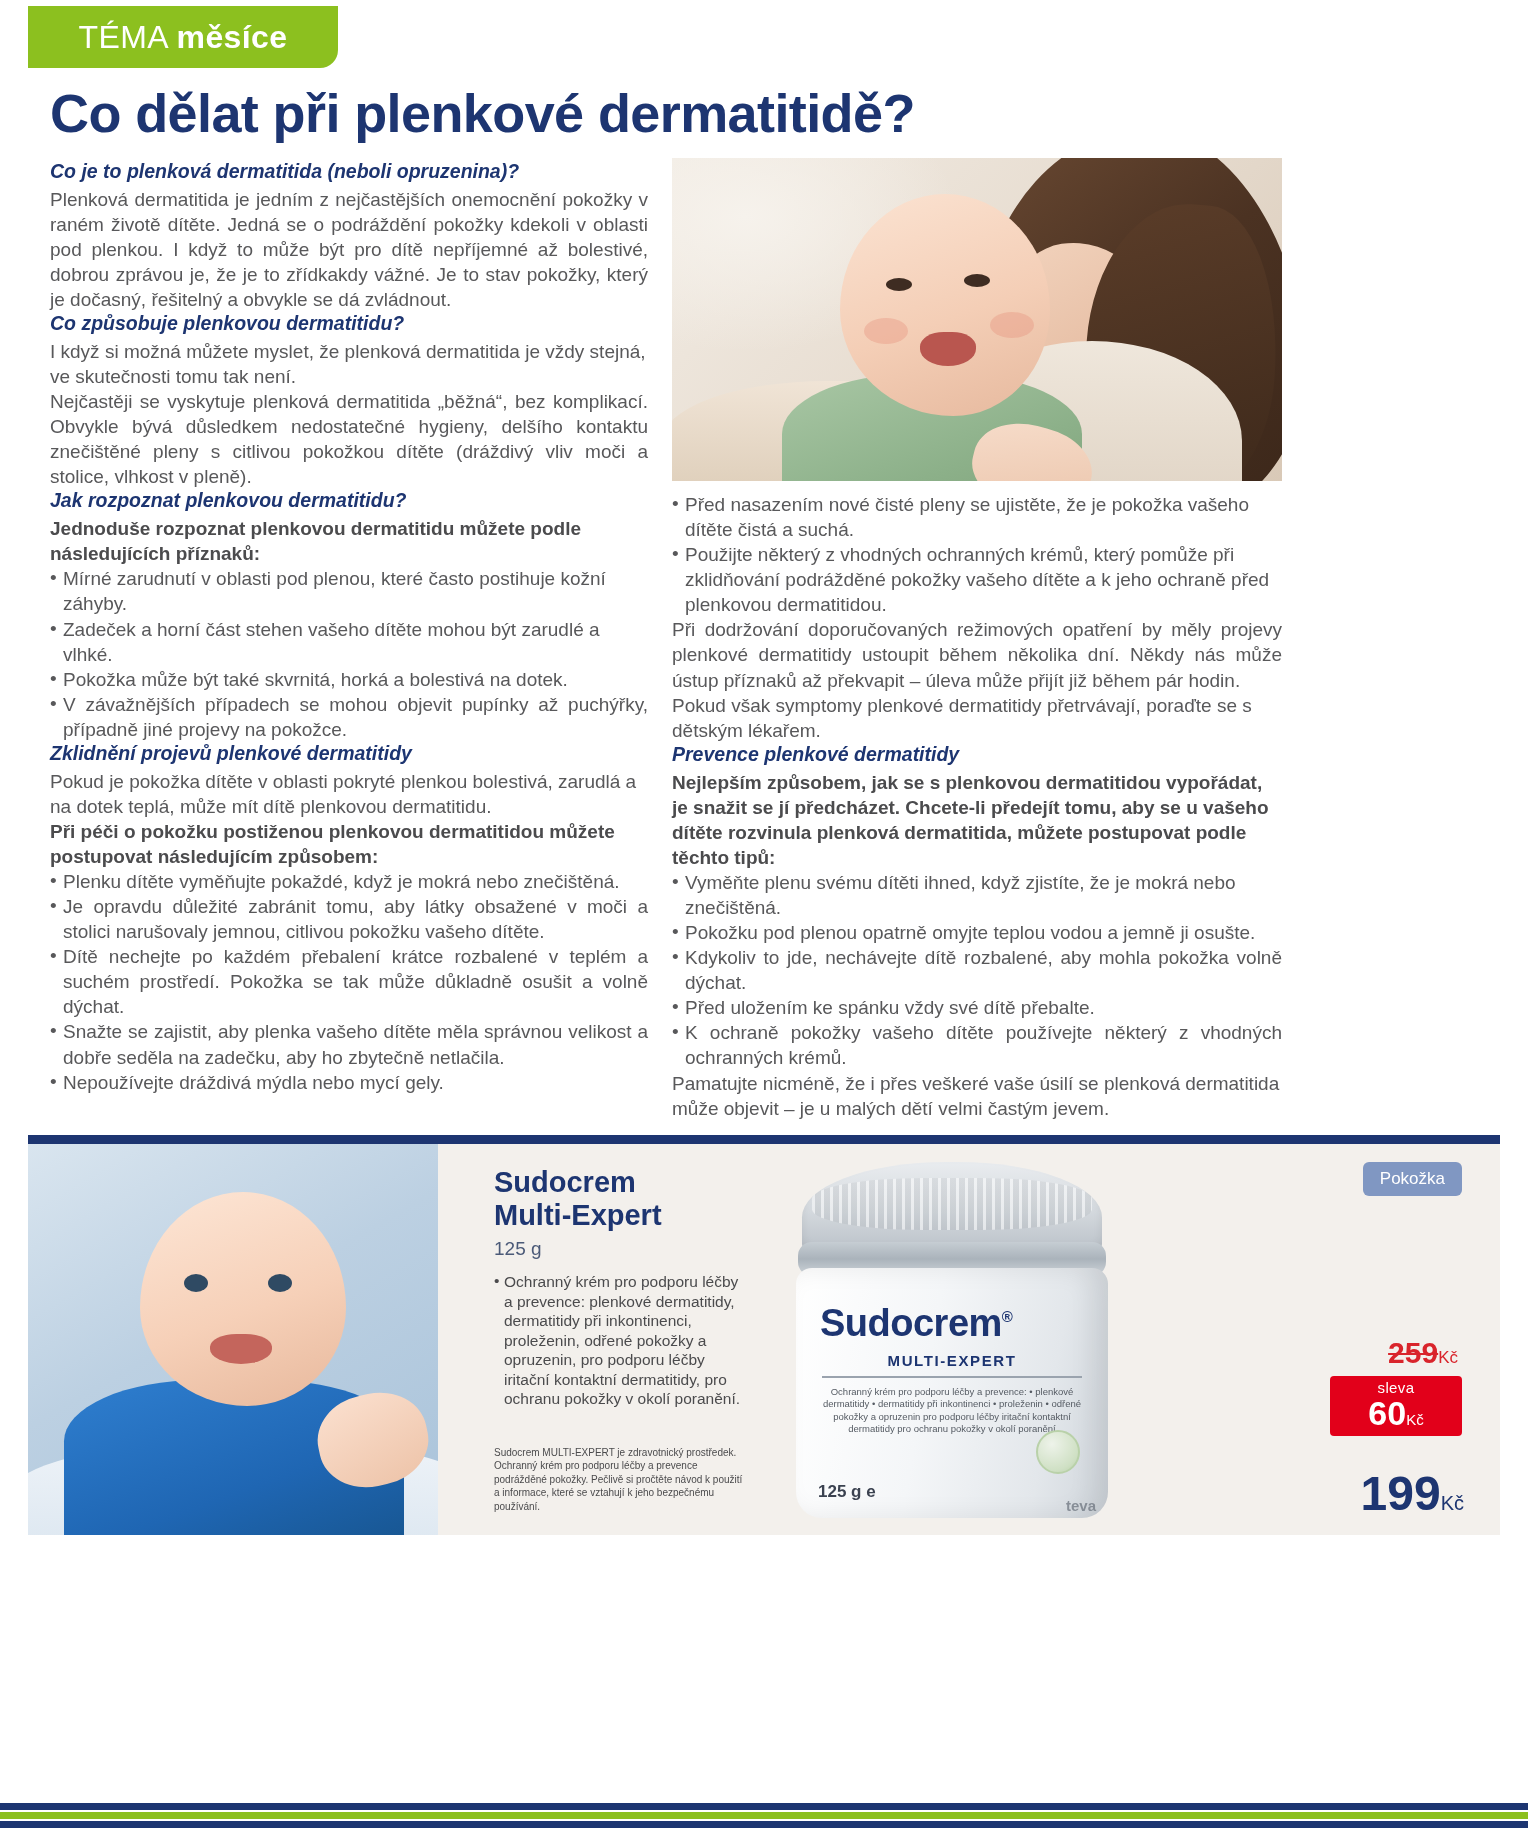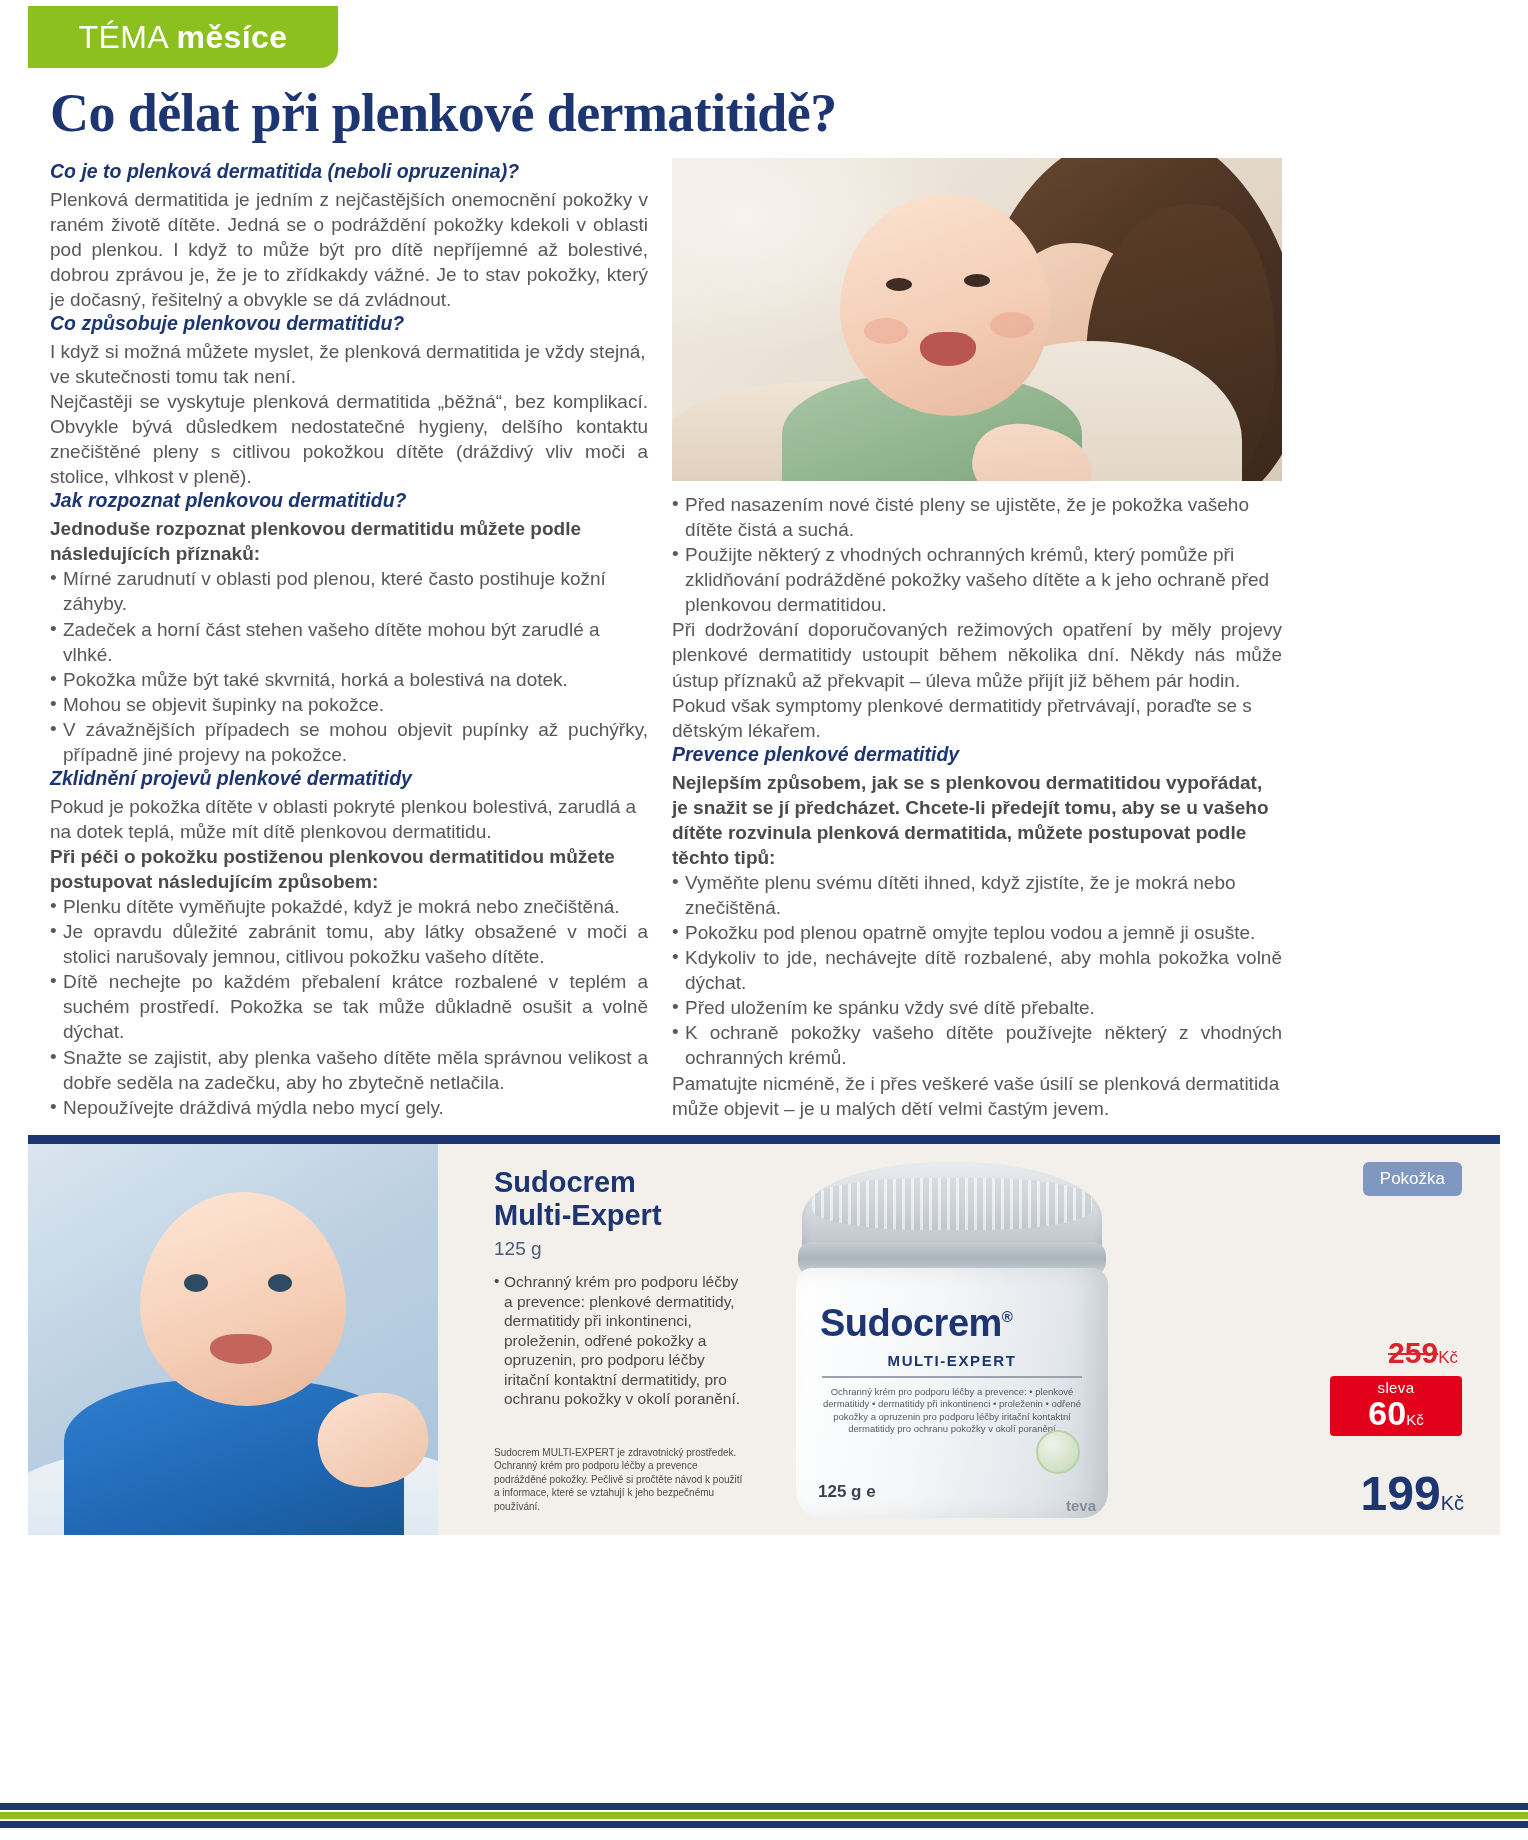--- a/index.html
+++ b/index.html
@@ -21,21 +21,21 @@
   }
   .topic-tag-label {
     color: #ffffff; font-size: 32px; font-weight: 400;
     letter-spacing: .4px;
   }
   .topic-tag-label b { font-weight: 700; }
 
   .headline {
     position: absolute; left: 50px; top: 82px;
     color: #1d3571; font-size: 54px; font-weight: 700;
-    letter-spacing: -.6px; white-space: nowrap; font-family: Liberation Serif, serif;
+    letter-spacing: -.6px; white-space: nowrap;
   }
 
   
   .col-left {
     position: absolute; left: 50px; top: 160px;
     width: 598px;
   }
   .col-right {
     position: absolute; left: 672px; top: 492px;
     width: 610px;
@@ -329,21 +329,20 @@
     <h3 class="sec sec-gap">Co způsobuje plenkovou dermatitidu?</h3>
     <p class="body lead">I když si možná můžete myslet, že plenková dermatitida je vždy stejná, ve skutečnosti tomu tak není.</p>
     <p class="body">Nejčastěji se vyskytuje plenková dermatitida „běžná“, bez komplikací. Obvykle bývá důsledkem nedostatečné hygieny, delšího kontaktu znečištěné pleny s citlivou pokožkou dítěte (dráždivý vliv moči a stolice, vlhkost v pleně).</p>
 
     <h3 class="sec sec-gap">Jak rozpoznat plenkovou dermatitidu?</h3>
     <p class="strong">Jednoduše rozpoznat plenkovou dermatitidu můžete podle následujících příznaků:</p>
     <ul class="bullets">
       <li class="nojust">Mírné zarudnutí v oblasti pod plenou, které často postihuje kožní záhyby.</li>
       <li class="nojust">Zadeček a horní část stehen vašeho dítěte mohou být zarudlé a vlhké.</li>
       <li class="nojust">Pokožka může být také skvrnitá, horká a bolestivá na dotek.</li>
-      <li class="nojust">Mohou se objevit šupinky na pokožce.</li>
       <li>V závažnějších případech se mohou objevit pupínky až puchýřky, případně jiné projevy na pokožce.</li>
     </ul>
 
     <h3 class="sec sec-gap">Zklidnění projevů plenkové dermatitidy</h3>
     <p class="body lead">Pokud je pokožka dítěte v oblasti pokryté plenkou bolestivá, zarudlá a na dotek teplá, může mít dítě plenkovou dermatitidu.</p>
     <p class="strong">Při péči o pokožku postiženou plenkovou dermatitidou můžete postupovat následujícím způsobem:</p>
     <ul class="bullets">
       <li class="nojust">Plenku dítěte vyměňujte pokaždé, když je mokrá nebo znečištěná.</li>
       <li>Je opravdu důležité zabránit tomu, aby látky obsažené v moči a stolici narušovaly jemnou, citlivou pokožku vašeho dítěte.</li>
       <li>Dítě nechejte po každém přebalení krátce rozbalené v teplém a suchém prostředí. Pokožka se tak může důkladně osušit a volně dýchat.</li>

